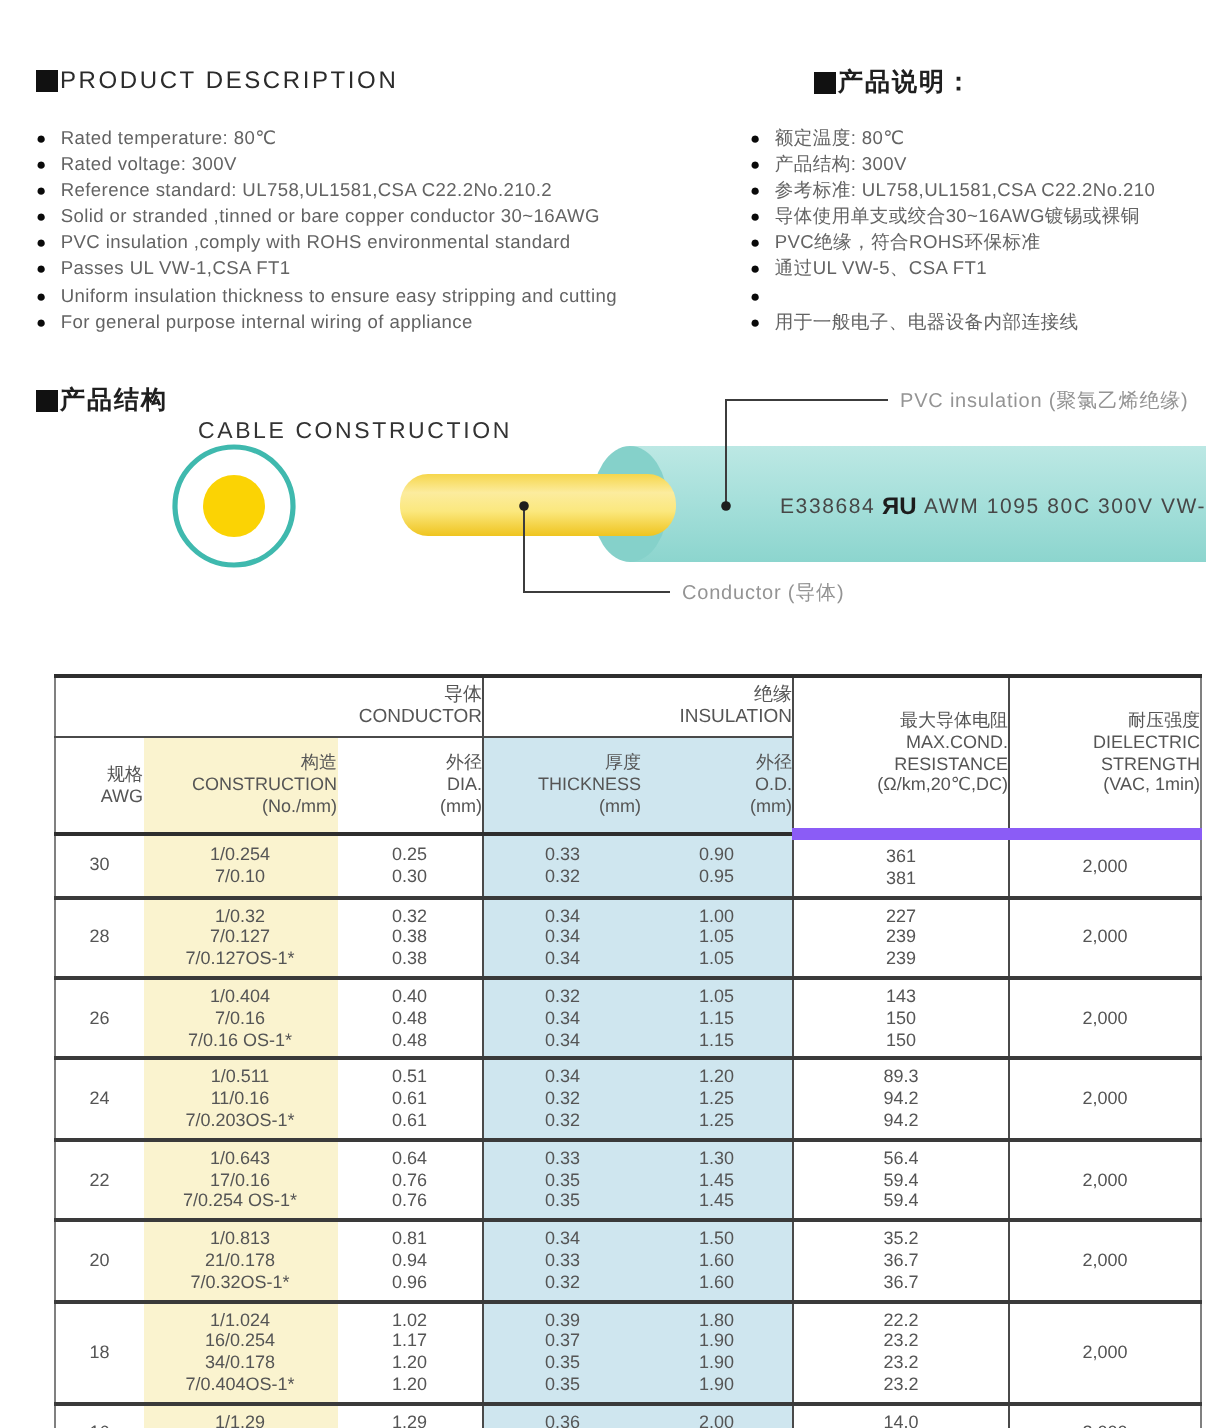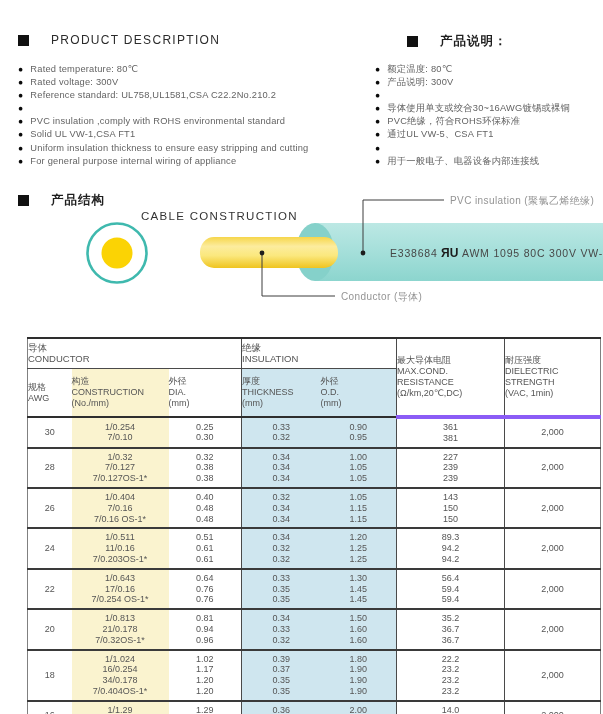--- a/index.html
+++ b/index.html
@@ -2,43 +2,43 @@
 <html style="--band-yellow: #FAF3CF; --band-blue: #CFE6EF;"><head>
 <meta charset="utf-8">
 <style>
   html,body{margin:0;padding:0;}
   body{width:603px;height:714px;overflow:hidden;background:#ffffff;
        font-family:"Liberation Sans","DejaVu Sans",sans-serif;color:#555;}
   .abs{position:absolute;}
   .page{position:relative;width:603px;height:714px;background:#fff;}
 
   
-  .sec-title{display:flex;align-items:center;gap:22px;}
+  .sec-title{display:flex;align-items:center;gap:1px;}
   .sq{width:11px;height:11px;background:#111;flex:0 0 auto;}
   .t-en{font-size:12px;letter-spacing:1.3px;color:#2b2b2b;}
   .t-cn{font-size:12.5px;font-weight:bold;color:#1f1f1f;letter-spacing:1px;}
   .t-en2{font-size:11.5px;letter-spacing:1.3px;color:#333;margin-left:14px;margin-top:31px;}
 
   
   ul.blist{list-style:none;margin:0;padding:0;}
   .blist li{display:flex;gap:7px;line-height:13.1px;font-size:9.3px;color:#636363;
             white-space:nowrap;letter-spacing:0.2px;}
   .blist .dot{color:#0a0a0a;font-size:8.5px;line-height:13.1px;flex:0 0 auto;}
 
   
   table.spec{position:absolute;left:27px;top:337px;width:573px;border-collapse:collapse;
              table-layout:fixed;font-size:9px;color:#555;
              border-left:1px solid #808080;border-right:1px solid #808080;
              border-top:2px solid #2e2e2e;border-bottom:2px solid #2e2e2e;}
-  .spec th{font-weight:normal;text-align:left;vertical-align:middle;
+  .spec th{font-weight:normal;text-align:right;vertical-align:middle;
            padding:3px 0;line-height:10.8px;color:#555;}
   .spec td{text-align:center;vertical-align:middle;padding:3px 0;line-height:10.8px;}
   .spec .grp{height:23px;border-bottom:1px solid #4a4a4a;font-size:9.5px;}
   .spec tr.sub th{height:41px;border-bottom:2px solid #2e2e2e;}
-  .spec th[rowspan]{border-bottom:4px solid #8b5cf6;}
+  .spec th[rowspan]{border-bottom:6px solid #8b5cf6;}
   .spec tbody tr+tr td{border-top:2px solid #3a3a3a;}
   .band-y{background:var(--band-yellow,#FAF3CF);}
   .band-b{background:var(--band-blue,#CFE6EF);}
   .vd{border-left:1px solid #4a4a4a;}
 
   
   .dia-label{fill:#949494;font-size:10px;letter-spacing:0.4px;}
   .marking{fill:#474747;font-size:10.5px;letter-spacing:0.8px;}
   .ulmark{fill:#1c1c1c;font-size:12px;font-weight:bold;}
 </style>
@@ -59,28 +59,29 @@
       <li>
         <span class="dot">●</span>
         <span>Rated voltage: 300V</span>
       </li>
       <li>
         <span class="dot">●</span>
         <span>Reference standard: UL758,UL1581,CSA C22.2No.210.2</span>
       </li>
       <li>
         <span class="dot">●</span>
+        <span>Solid or stranded ,tinned or bare copper conductor 30~16AWG</span>
       </li>
       <li>
         <span class="dot">●</span>
         <span>PVC insulation ,comply with ROHS environmental standard</span>
       </li>
       <li>
         <span class="dot">●</span>
-        <span>Solid UL VW-1,CSA FT1</span>
+        <span>Passes UL VW-1,CSA FT1</span>
       </li>
       <li>
         <span class="dot">●</span>
         <span>Uniform insulation thickness to ensure easy stripping and cutting</span>
       </li>
       <li>
         <span class="dot">●</span>
         <span>For general purpose internal wiring of appliance</span>
       </li>
     </ul>
@@ -89,24 +90,25 @@
     <span class="sq"></span>
     <span class="t-cn">产品说明：</span>
   </div>
   <ul class="blist abs" style="left:375px;top:63px;width:228px;">
       <li>
         <span class="dot">●</span>
         <span>额定温度: 80℃</span>
       </li>
       <li>
         <span class="dot">●</span>
-        <span>产品说明: 300V</span>
-      </li>
-      <li>
-        <span class="dot">●</span>
+        <span>产品结构: 300V</span>
+      </li>
+      <li>
+        <span class="dot">●</span>
+        <span>参考标准: UL758,UL1581,CSA C22.2No.210</span>
       </li>
       <li>
         <span class="dot">●</span>
         <span>导体使用单支或绞合30~16AWG镀锡或裸铜</span>
       </li>
       <li>
         <span class="dot">●</span>
         <span>PVC绝缘，符合ROHS环保标准</span>
       </li>
       <li>

